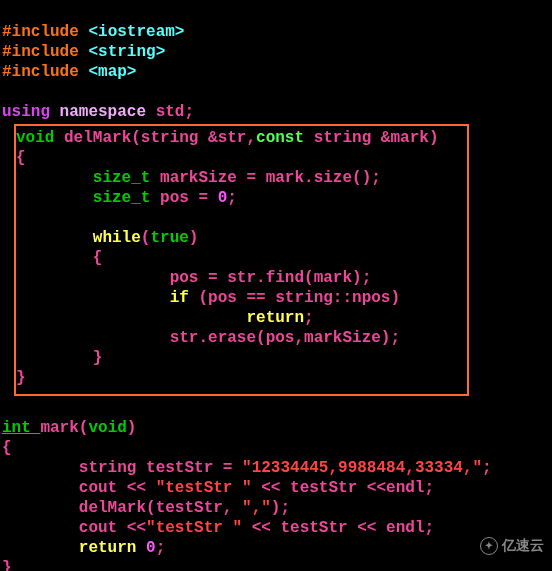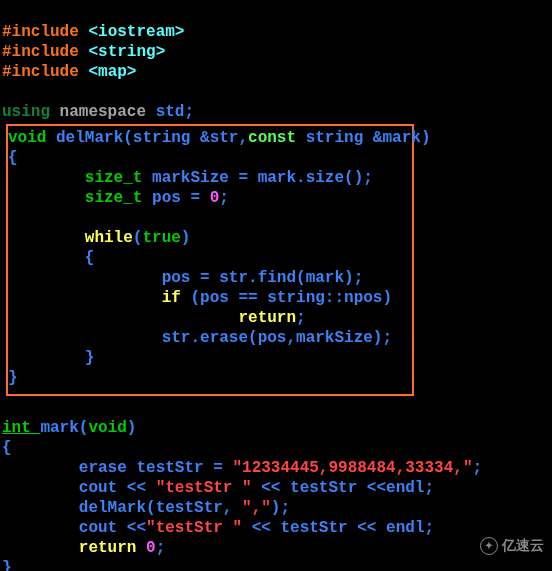--- a/index.html
+++ b/index.html
@@ -13,37 +13,37 @@
       height: 571px;
       position: relative;
       color: #ffffff;
       padding: 2px;
     }
     .code-area {
       white-space: pre;
     }
     .preproc { color: #f97316; }
     .angled { color: #55ffff; }
-    .keyword-using { color: #15803d; }
-    .keyword-namespace { color: #a3a3a3; }
+    .keyword-using { color: #d946ef; }
+    .keyword-namespace { color: #f0abfc; }
     .keyword-void { color: #00cc00; }
     .keyword-const { color: #55ff55; }
     .keyword-control { color: #ffff55; }
     .keyword-true { color: #00cc00; }
     .keyword-return { color: #ffff55; }
     .type { color: #00cc00; }
     .number { color: #ff55ff; }
     .string { color: #ff4444; }
-    .ident { color: #3b82f6; }
+    .ident { color: #ec4899; }
     .int-type { color: #00cc00; text-decoration: underline; }
     .boxed {
       border: 2px solid #ff6a30;
-      margin: 2px 4px;
+      margin: 2px 12px;
       padding: 2px 0 6px 0;
-      width: 408px;
+      width: 455px;
     }
     .watermark {
       position: absolute;
       right: 8px;
       bottom: 16px;
       color: #888888;
       font-size: 14px;
       font-family: sans-serif;
       display: flex;
       align-items: center;
@@ -77,21 +77,21 @@
 <span><span>        </span><span class="keyword-control">while</span><span class="ident">(</span><span class="keyword-true">true</span><span class="ident">)</span></span>
 <span class="ident">        {</span>
 <span><span>                </span><span class="ident">pos = str.find(mark);</span></span>
 <span><span>                </span><span class="keyword-control">if </span><span class="ident">(pos == string::npos)</span></span>
 <span><span>                        </span><span class="keyword-return">return</span><span class="ident">;</span></span>
 <span><span>                </span><span class="ident">str.erase(pos,markSize);</span></span>
 <span class="ident">        }</span>
 <span class="ident">}</span></div>
 <span><span class="int-type">int </span><span class="ident">mark(</span><span class="keyword-void">void</span><span class="ident">)</span></span>
 <span class="ident">{</span>
-<span><span>        </span><span class="ident">erase testStr = </span><span class="string">"12334445,9988484,33334,"</span><span class="ident">;</span></span>
+<span><span>        </span><span class="ident">string testStr = </span><span class="string">"12334445,9988484,33334,"</span><span class="ident">;</span></span>
 <span><span>        </span><span class="ident">cout &lt;&lt; </span><span class="string">"testStr "</span><span class="ident"> &lt;&lt; testStr &lt;&lt;endl;</span></span>
 <span><span>        </span><span class="ident">delMark(testStr, </span><span class="string">","</span><span class="ident">);</span></span>
 <span><span>        </span><span class="ident">cout &lt;&lt;</span><span class="string">"testStr "</span><span class="ident"> &lt;&lt; testStr &lt;&lt; endl;</span></span>
 <span><span>        </span><span class="keyword-return">return </span><span class="number">0</span><span class="ident">;</span></span>
 <span class="ident">}</span>
 </div>
 
 <div class="watermark">
   <span class="watermark-icon">✦</span>
   <span>亿速云</span>

